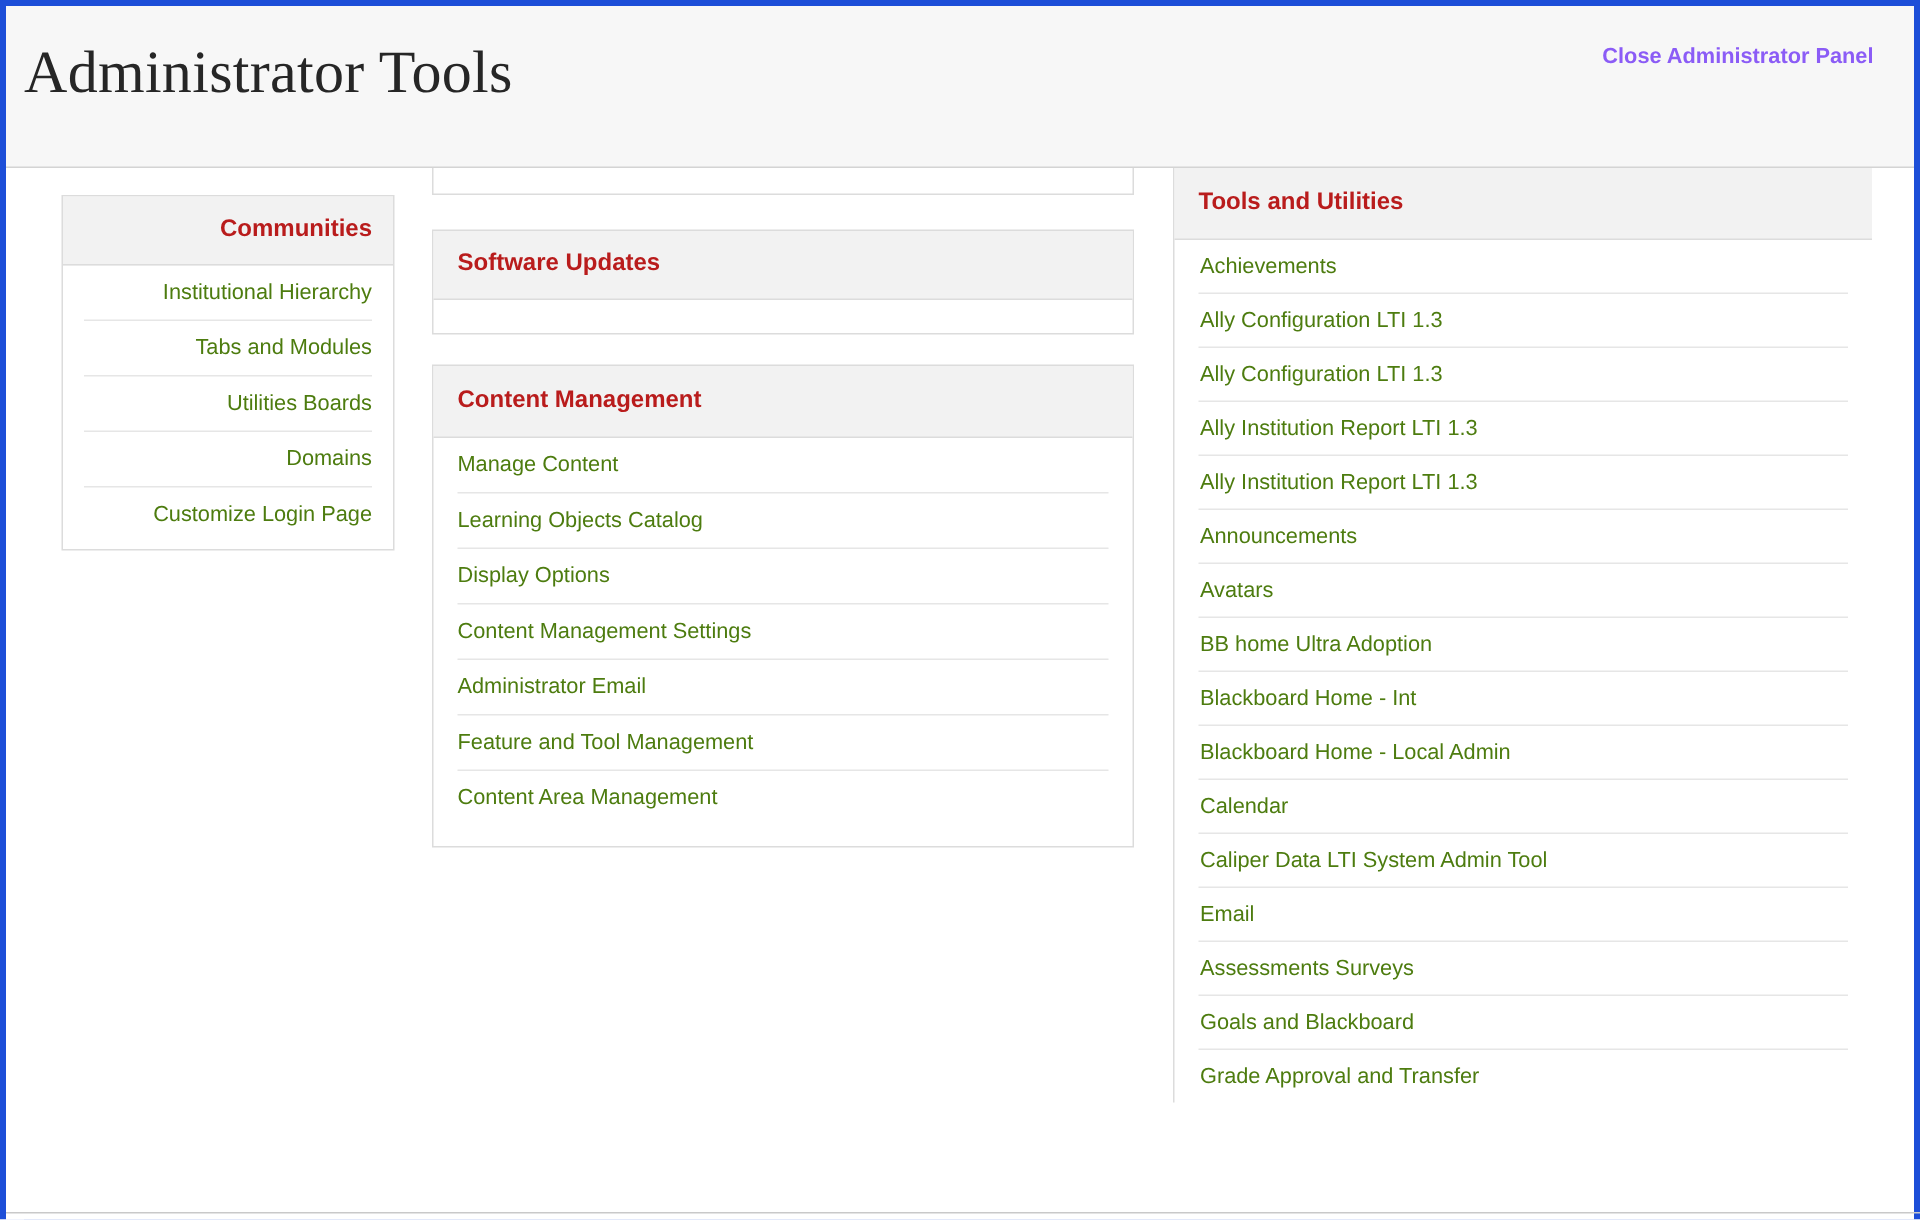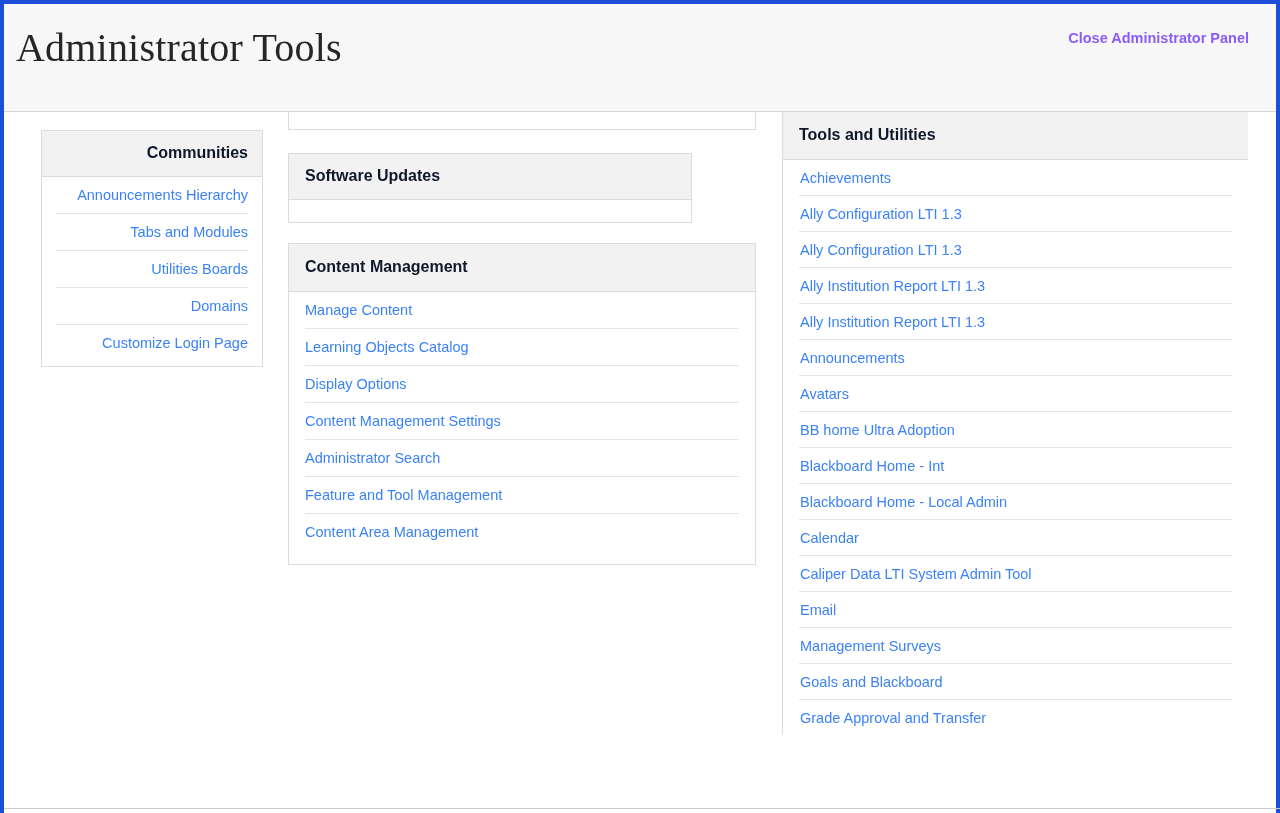--- a/index.html
+++ b/index.html
@@ -64,41 +64,41 @@
     background: #ffffff;
     border: 1px solid #dcdcdc;
   }
   .module-header {
     box-sizing: border-box;
     background: #f2f2f2;
     border-bottom: 1px solid #dcdcdc;
     padding: 12px 14px 11px 14px;
     font-size: 16px;
     font-weight: bold;
-    color: #0f172a;
+    color: #b91c1c;
   }
   .module-body {
     padding: 0 14px;
   }
   .link-list {
     list-style: none;
     margin: 0;
     padding: 0;
   }
   .link-list li {
     border-bottom: 1px solid #e6e6e6;
   }
   .link-list li:last-child {
     border-bottom: none;
   }
   .link-list a {
     display: block;
     padding: 9px 0 9px 0;
     font-size: 14.5px;
-    color: #3b82f6;
+    color: #4d7c0f;
     text-decoration: none;
     cursor: pointer;
   }
   
   #communities-module {
     left: 37px;
     top: 18px;
     width: 222px;
     text-align: right;
   }
@@ -115,21 +115,21 @@
   #clipped-module {
     left: 284px;
     top: -18px;
     width: 468px;
     height: 36px;
     border-top: none;
   }
   #software-updates-module {
     left: 284px;
     top: 41px;
-    width: 404px;
+    width: 468px;
     height: 70px;
   }
   #software-updates-module .module-header {
     padding: 13px 16px 14px 16px;
   }
   #content-management-module {
     left: 284px;
     top: 131px;
     width: 468px;
   }
@@ -191,21 +191,21 @@
 
   <div class="body-area">
 
     <div class="left-gutter"></div>
 
     <div class="module" id="communities-module">
       <div class="module-header">Communities</div>
       <div class="module-body">
         <ul class="link-list">
           <li>
-              <a>Announcements Hierarchy</a>
+              <a>Institutional Hierarchy</a>
             </li>
           <li>
               <a>Tabs and Modules</a>
             </li>
           <li>
               <a>Utilities Boards</a>
             </li>
           <li>
               <a>Domains</a>
             </li>
@@ -233,21 +233,21 @@
           <li>
               <a>Learning Objects Catalog</a>
             </li>
           <li>
               <a>Display Options</a>
             </li>
           <li>
               <a>Content Management Settings</a>
             </li>
           <li>
-              <a>Administrator Search</a>
+              <a>Administrator Email</a>
             </li>
           <li>
               <a>Feature and Tool Management</a>
             </li>
           <li>
               <a>Content Area Management</a>
             </li>
         </ul>
       </div>
     </div>
@@ -289,21 +289,21 @@
           <li>
               <a>Calendar</a>
             </li>
           <li>
               <a>Caliper Data LTI System Admin Tool</a>
             </li>
           <li>
               <a>Email</a>
             </li>
           <li>
-              <a>Management Surveys</a>
+              <a>Assessments Surveys</a>
             </li>
           <li>
               <a>Goals and Blackboard</a>
             </li>
           <li>
               <a>Grade Approval and Transfer</a>
             </li>
         </ul>
       </div>
     </div>

